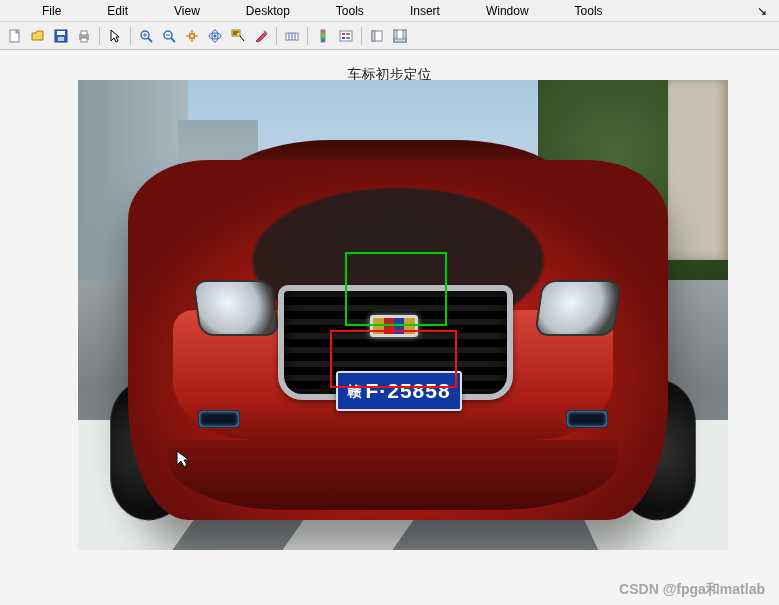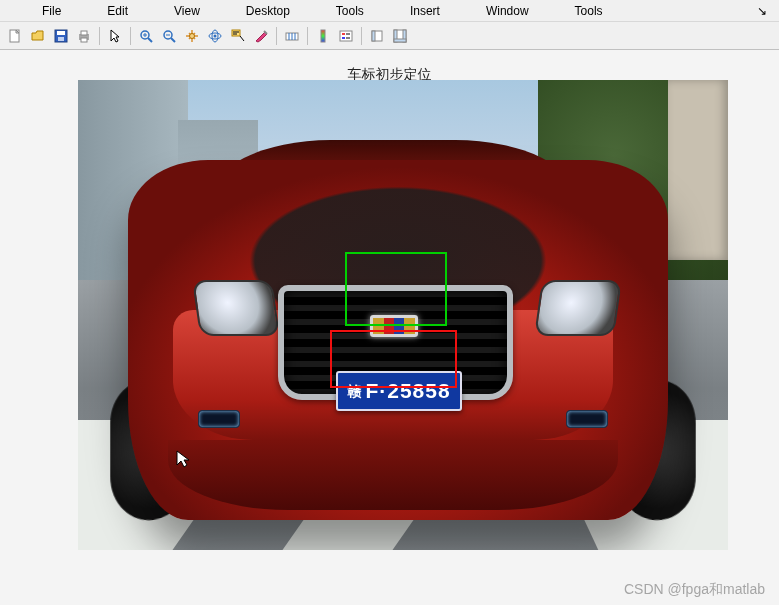--- a/index.html
+++ b/index.html
@@ -179,20 +179,21 @@
       pointer-events:none;
       z-index:10;
     }
     .watermark {
       position:absolute;
       right:14px; bottom:6px;
       font-size:14px;
       color: rgba(100,100,100,0.55);
       font-family: Arial, sans-serif;
       z-index:20;
+      font-weight:bold;
     }
   </style>
 </head>
 <body>
 
 <div class="menubar">
   <span class="menubar-item">File</span>
   <span class="menubar-item">Edit</span>
   <span class="menubar-item">View</span>
   <span class="menubar-item">Desktop</span>

